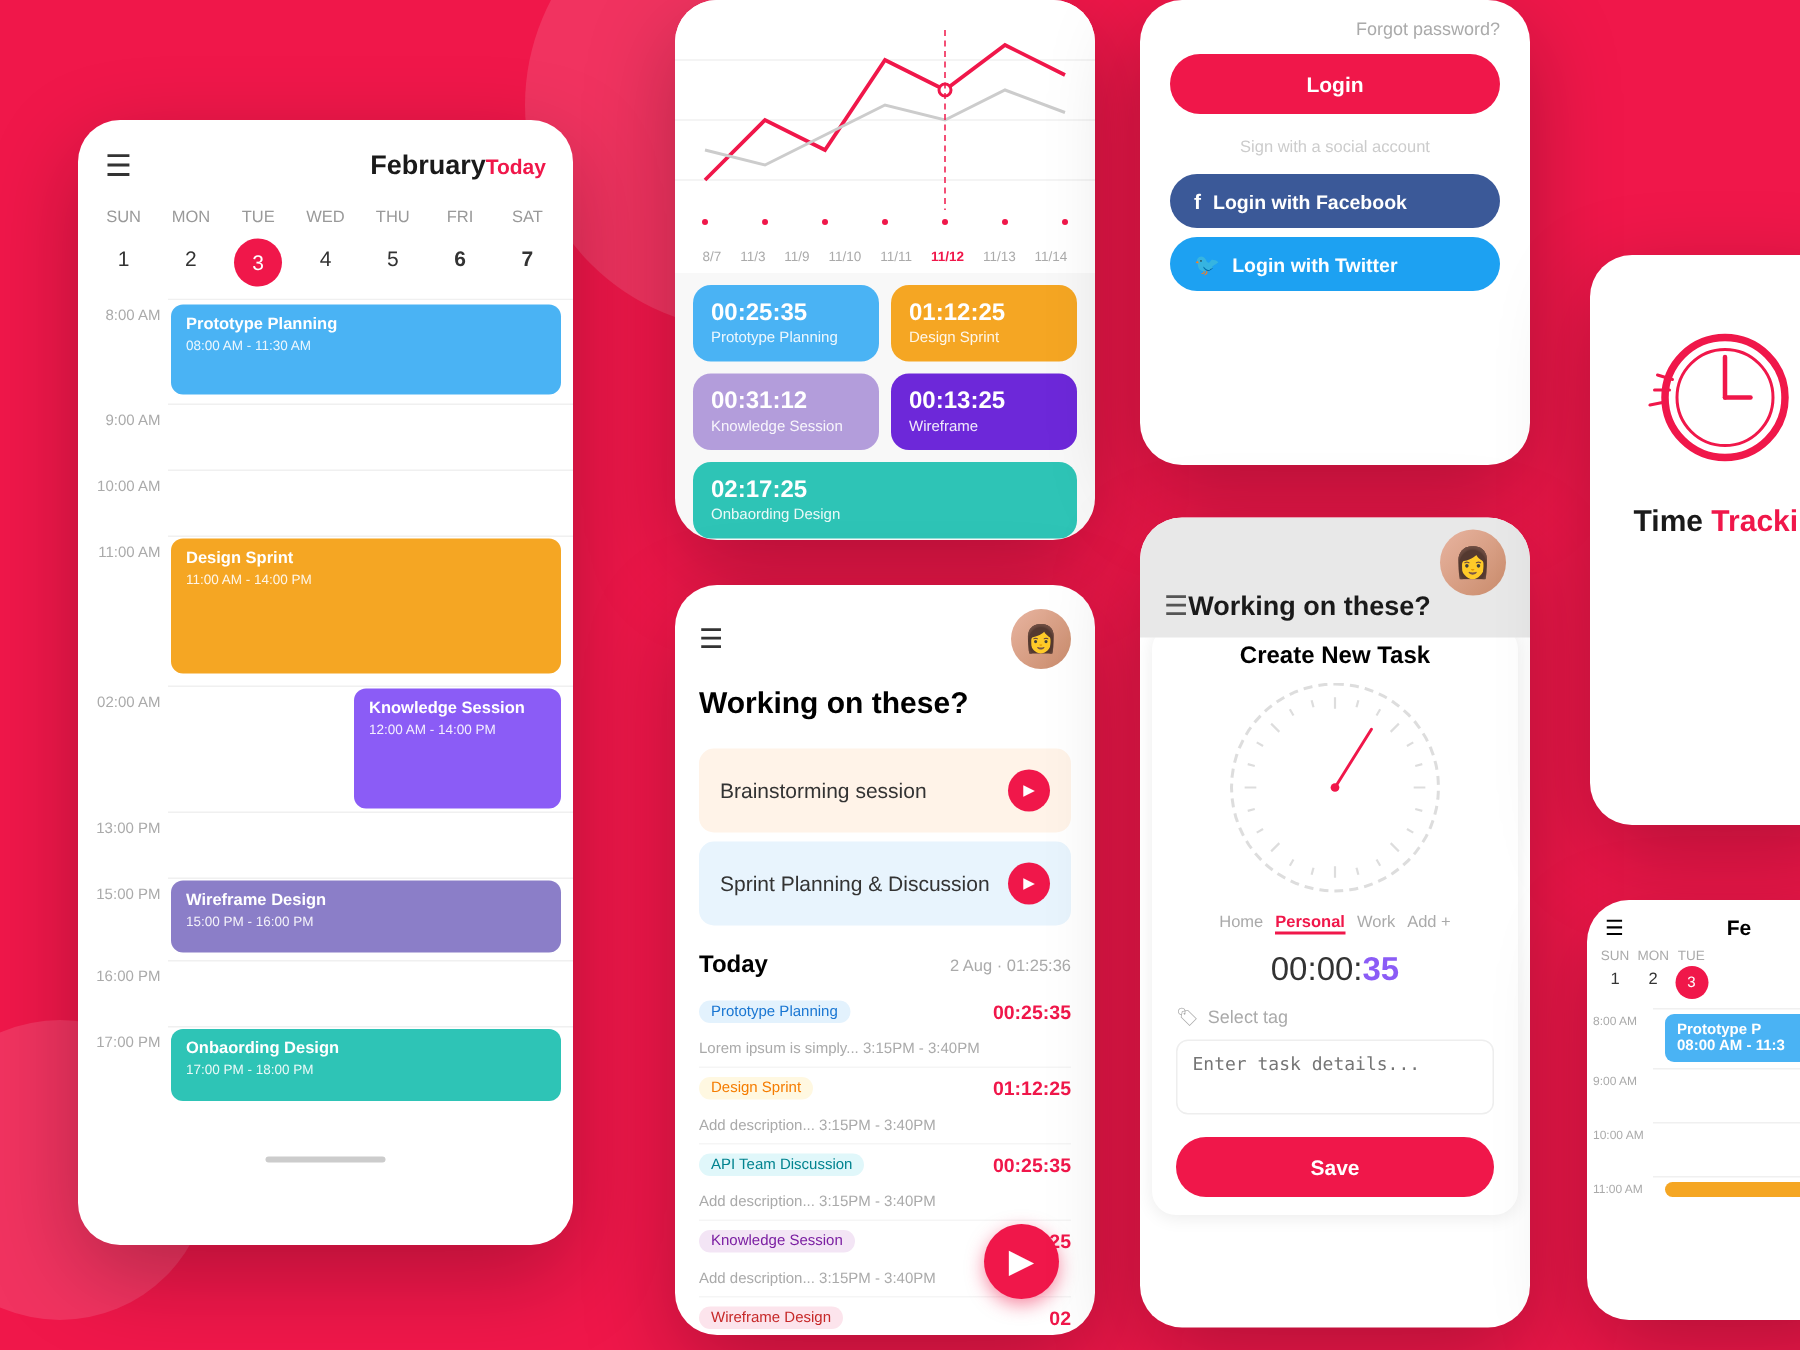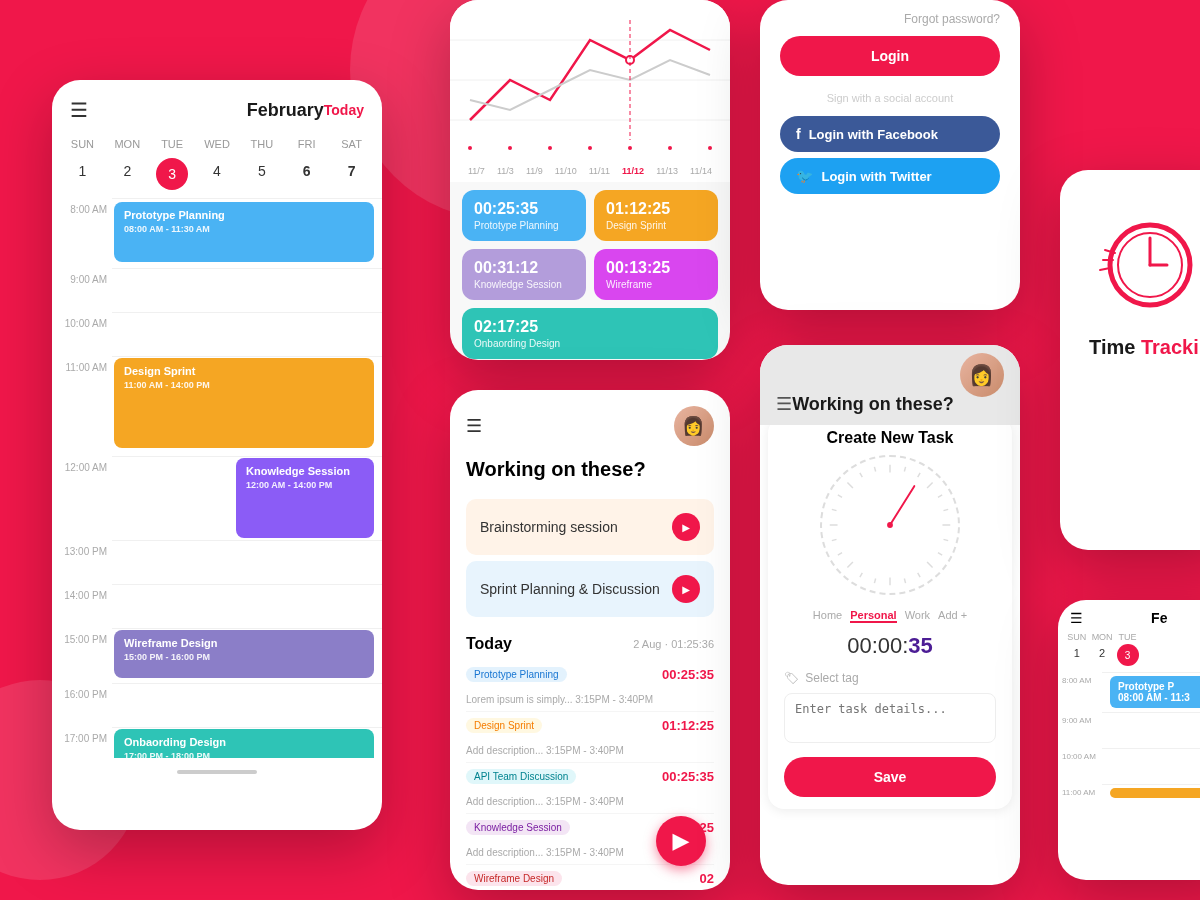--- a/index.html
+++ b/index.html
@@ -117,21 +117,21 @@
       padding: 6px 10px;
       color: #fff;
       font-size: 11px;
       font-weight: 600;
       line-height: 1.3;
       margin: 2px 8px 2px 2px;
       flex: 1;
     }
     .event-block .event-time {
       font-size: 9px;
-      font-weight: 700;
+      font-weight: 400;
       margin-top: 2px;
       opacity: 0.9;
     }
     .event-blue { background: #4ab3f4; }
     .event-yellow { background: #f5a623; }
     .event-purple { background: #8b5cf6; }
     .event-green { background: #2ec4b6; }
     .phone-home-bar {
       height: 28px;
       display: flex;
@@ -181,21 +181,21 @@
     .tile {
       border-radius: 12px;
       padding: 10px 12px;
       color: #fff;
     }
     .tile-time { font-size: 16px; font-weight: 700; }
     .tile-name { font-size: 10px; margin-top: 2px; opacity: 0.9; }
     .tile-blue { background: #4ab3f4; }
     .tile-yellow { background: #f5a623; }
     .tile-purple-light { background: #b39ddb; }
-    .tile-purple { background: #d946ef; }
+    .tile-purple { background: #6d28d9; }
     .tile-green { background: #2ec4b6; grid-column: 1 / -1; }
 
     
     #card-login {
       left: 760px;
       top: 0px;
       width: 260px;
       height: 310px;
     }
     .login-forgot {
@@ -393,21 +393,21 @@
     }
     .tab-item { cursor: pointer; }
     .tab-item.active { color: #f0174a; border-bottom: 2px solid #f0174a; font-weight: 600; }
     .timer-display {
       text-align: center;
       font-size: 22px;
       font-weight: 300;
       color: #333;
       margin: 4px 0;
     }
-    .timer-red { color: #4c1d95; font-weight: 700; }
+    .timer-red { color: #8b5cf6; font-weight: 700; }
     .create-tag-row {
       display: flex;
       align-items: center;
       gap: 6px;
       padding: 8px 0 4px;
       font-size: 12px;
       color: #aaa;
     }
     .create-input {
       width: 100%;
@@ -641,37 +641,33 @@
       <div class="time-divider"></div>
       <span class="time-label">11:00 AM</span>
       <div class="event-block event-yellow" style="min-height:90px; width:120px;">
         Design Sprint
         <div class="event-time">11:00 AM - 14:00 PM</div>
       </div>
     </div>
 
     <div class="time-slot" style="min-height:44px; align-items: flex-start;">
       <div class="time-divider"></div>
-      <span class="time-label">12:00 AM</span>
+      <span class="time-label">02:00 AM</span>
       <div style="width:120px; min-height:1px;"></div>
       <div class="event-block event-purple" style="min-height:80px; width:115px; margin-left: 4px;">
         Knowledge Session
         <div class="event-time">12:00 AM - 14:00 PM</div>
       </div>
     </div>
 
     <div class="time-slot" style="min-height:44px;">
       <div class="time-divider"></div>
       <span class="time-label">13:00 PM</span>
     </div>
 
-    <div class="time-slot" style="min-height:44px;">
-      <div class="time-divider"></div>
-      <span class="time-label">14:00 PM</span>
-    </div>
 
     <div class="time-slot" style="min-height:55px;">
       <div class="time-divider"></div>
       <span class="time-label">15:00 PM</span>
       <div class="event-block" style="background:#8b7ec8; min-height:48px;">
         Wireframe Design
         <div class="event-time">15:00 PM - 16:00 PM</div>
       </div>
     </div>
 
@@ -713,21 +709,21 @@
       <circle cx="20" cy="148" r="2" fill="#f0174a"></circle>
       <circle cx="60" cy="148" r="2" fill="#f0174a"></circle>
       <circle cx="100" cy="148" r="2" fill="#f0174a"></circle>
       <circle cx="140" cy="148" r="2" fill="#f0174a"></circle>
       <circle cx="180" cy="148" r="2" fill="#f0174a"></circle>
       <circle cx="220" cy="148" r="2" fill="#f0174a"></circle>
       <circle cx="260" cy="148" r="2" fill="#f0174a"></circle>
     </svg>
   </div>
   <div class="chart-dates">
-    <span class="chart-date">11/7</span>
+    <span class="chart-date">8/7</span>
     <span class="chart-date">11/3</span>
     <span class="chart-date">11/9</span>
     <span class="chart-date">11/10</span>
     <span class="chart-date">11/11</span>
     <span class="chart-date active">11/12</span>
     <span class="chart-date">11/13</span>
     <span class="chart-date">11/14</span>
   </div>
   <div class="tiles-grid">
     <div class="tile tile-blue">

